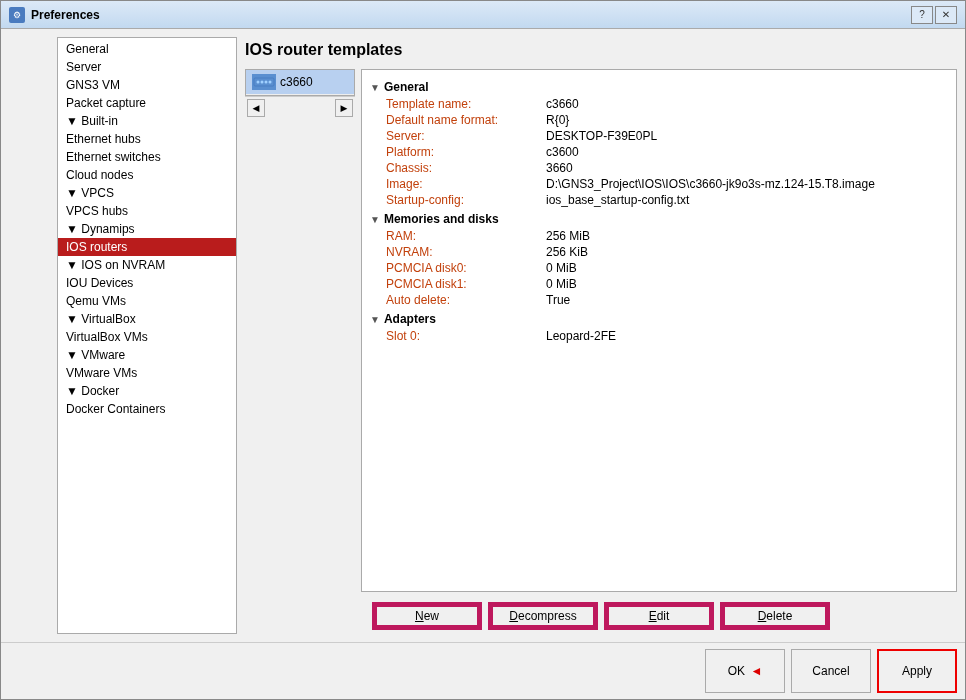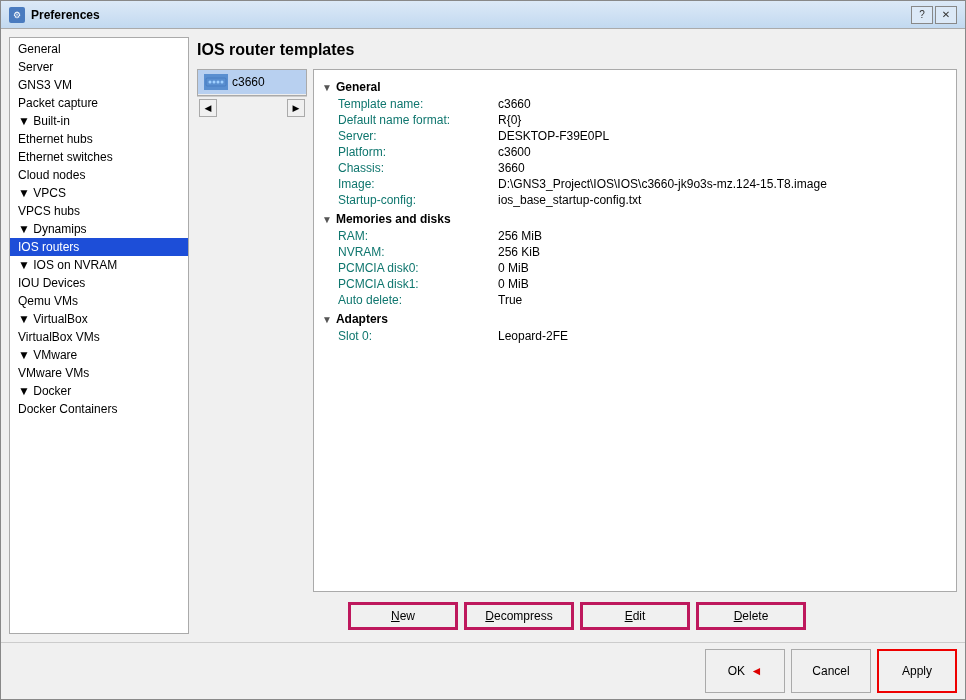--- a/index.html
+++ b/index.html
@@ -65,38 +65,39 @@
       justify-content: center;
       font-size: 10px;
       color: #333;
     }
     .content-area {
       display: flex;
       flex: 1;
       overflow: hidden;
       padding: 8px;
       gap: 8px;
+      margin-left: 48px;
     }
     .sidebar {
       width: 180px;
       background: white;
       border: 1px solid #aaa;
       overflow-y: auto;
       flex-shrink: 0;
       padding: 2px 0;
     }
     .sidebar-item {
       padding: 2px 8px;
       cursor: pointer;
       white-space: nowrap;
       color: #000;
       font-size: 12px;
     }
     .sidebar-item.selected {
-      background: #1d4ed8;
+      background: #b91c1c;
       color: white;
     }
     .sidebar-item.level1 { padding-left: 8px; }
     .sidebar-item.level2 { }
     .main-panel {
       flex: 1;
       display: flex;
       flex-direction: column;
       gap: 6px;
     }
@@ -163,37 +164,37 @@
       font-size: 10px;
       color: #555;
     }
     .detail-row {
       display: flex;
       padding: 1px 0 1px 16px;
       font-size: 12px;
     }
     .detail-label {
       width: 160px;
-      color: #0f766e;
+      color: #c2410c;
       flex-shrink: 0;
     }
     .detail-value {
       color: #000;
       word-break: break-all;
     }
     .action-buttons {
       display: flex;
       gap: 6px;
       justify-content: center;
       padding: 4px 0;
     }
     .action-btn {
       width: 110px;
       height: 28px;
-      border: 3px solid #be185d;
+      border: 5px solid #be185d;
       background: #f0f0f0;
       cursor: pointer;
       font-size: 12px;
       color: #000;
     }
     .bottom-bar {
       display: flex;
       justify-content: flex-end;
       align-items: center;
       padding: 6px 8px;

